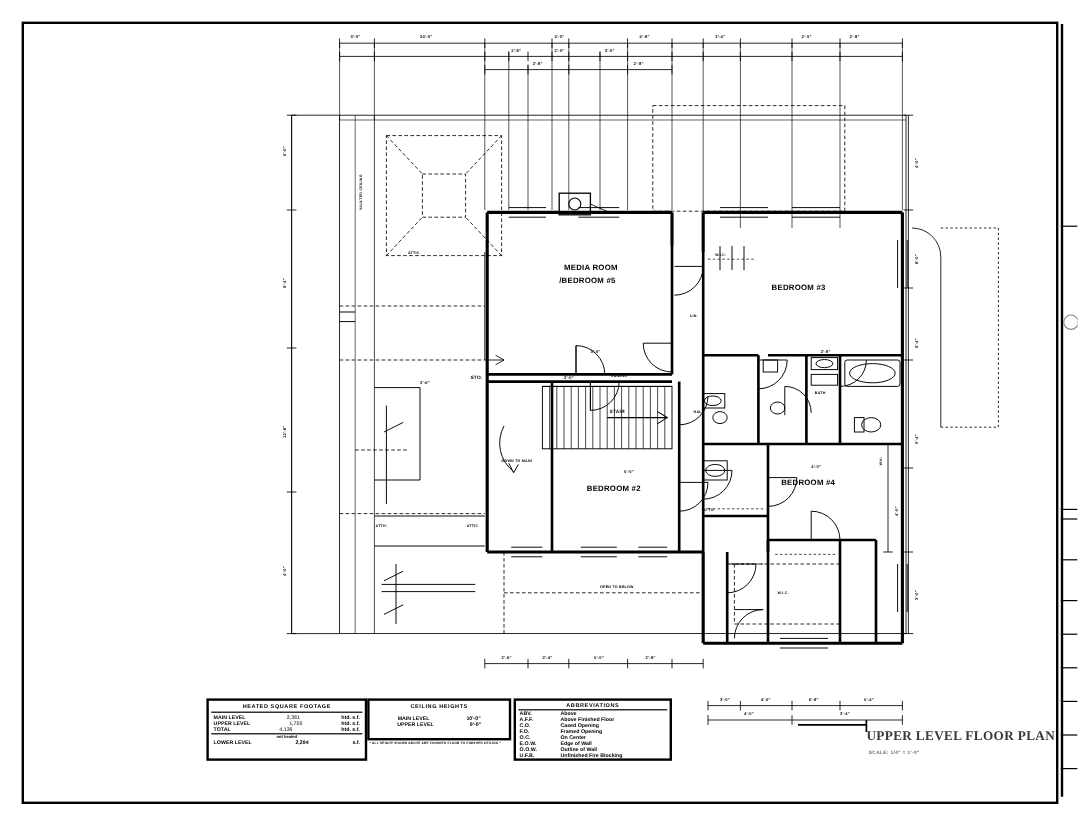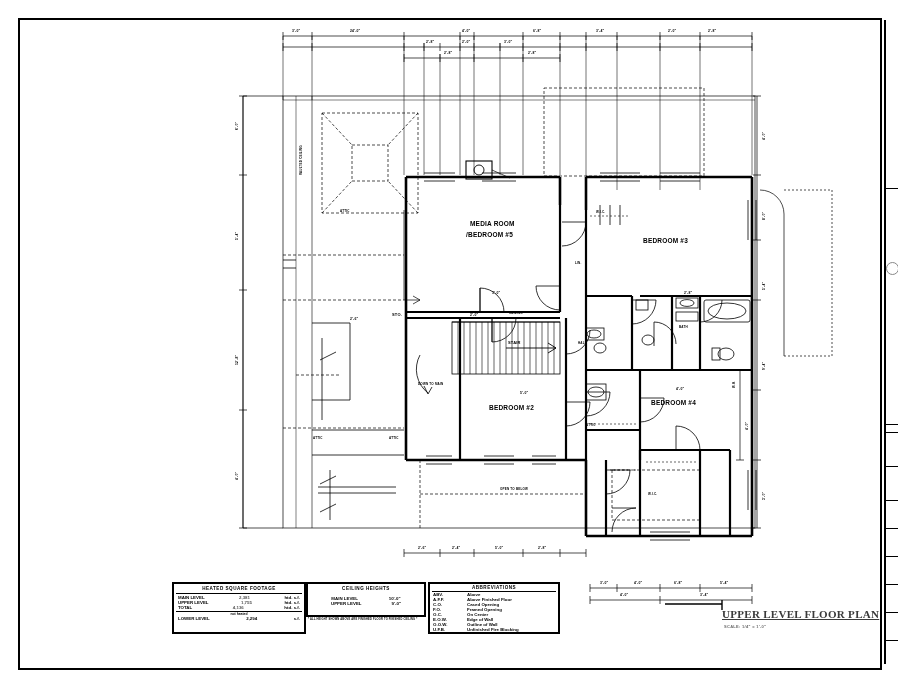--- a/index.html
+++ b/index.html
@@ -19,21 +19,21 @@
   .sm{font-size:4px;font-weight:700;}
   .xs{font-size:3px;font-weight:700;}
   .dim{font-size:3.4px;font-weight:700;color:#000;}
 
   
   .tb{position:absolute;border:2px solid #000;box-sizing:border-box;background:#fff;}
   .tbh{font-size:4.6px;font-weight:700;text-align:center;letter-spacing:.5px;}
   .tbr{font-size:4.4px;font-weight:700;}
 
   .plantitle{position:absolute;font-size:11px;font-weight:700;font-family:"Liberation Serif",serif;
-             text-decoration:underline;color:#3a3a3a;letter-spacing:.3px;white-space:nowrap;}
+             color:#3a3a3a;letter-spacing:.3px;white-space:nowrap;}
   .planscale{position:absolute;font-size:4px;font-weight:700;color:#6a6a6a;letter-spacing:.3px;white-space:nowrap;}
   .svgwrap{position:absolute;top:0;left:0;width:898px;height:684px;pointer-events:none;}
 </style>
 </head>
 <body>
 
 <div id="sheet">
 
   <div class="bdr" style="left:18px;top:18px;width:860px;height:648px;"></div>
 

